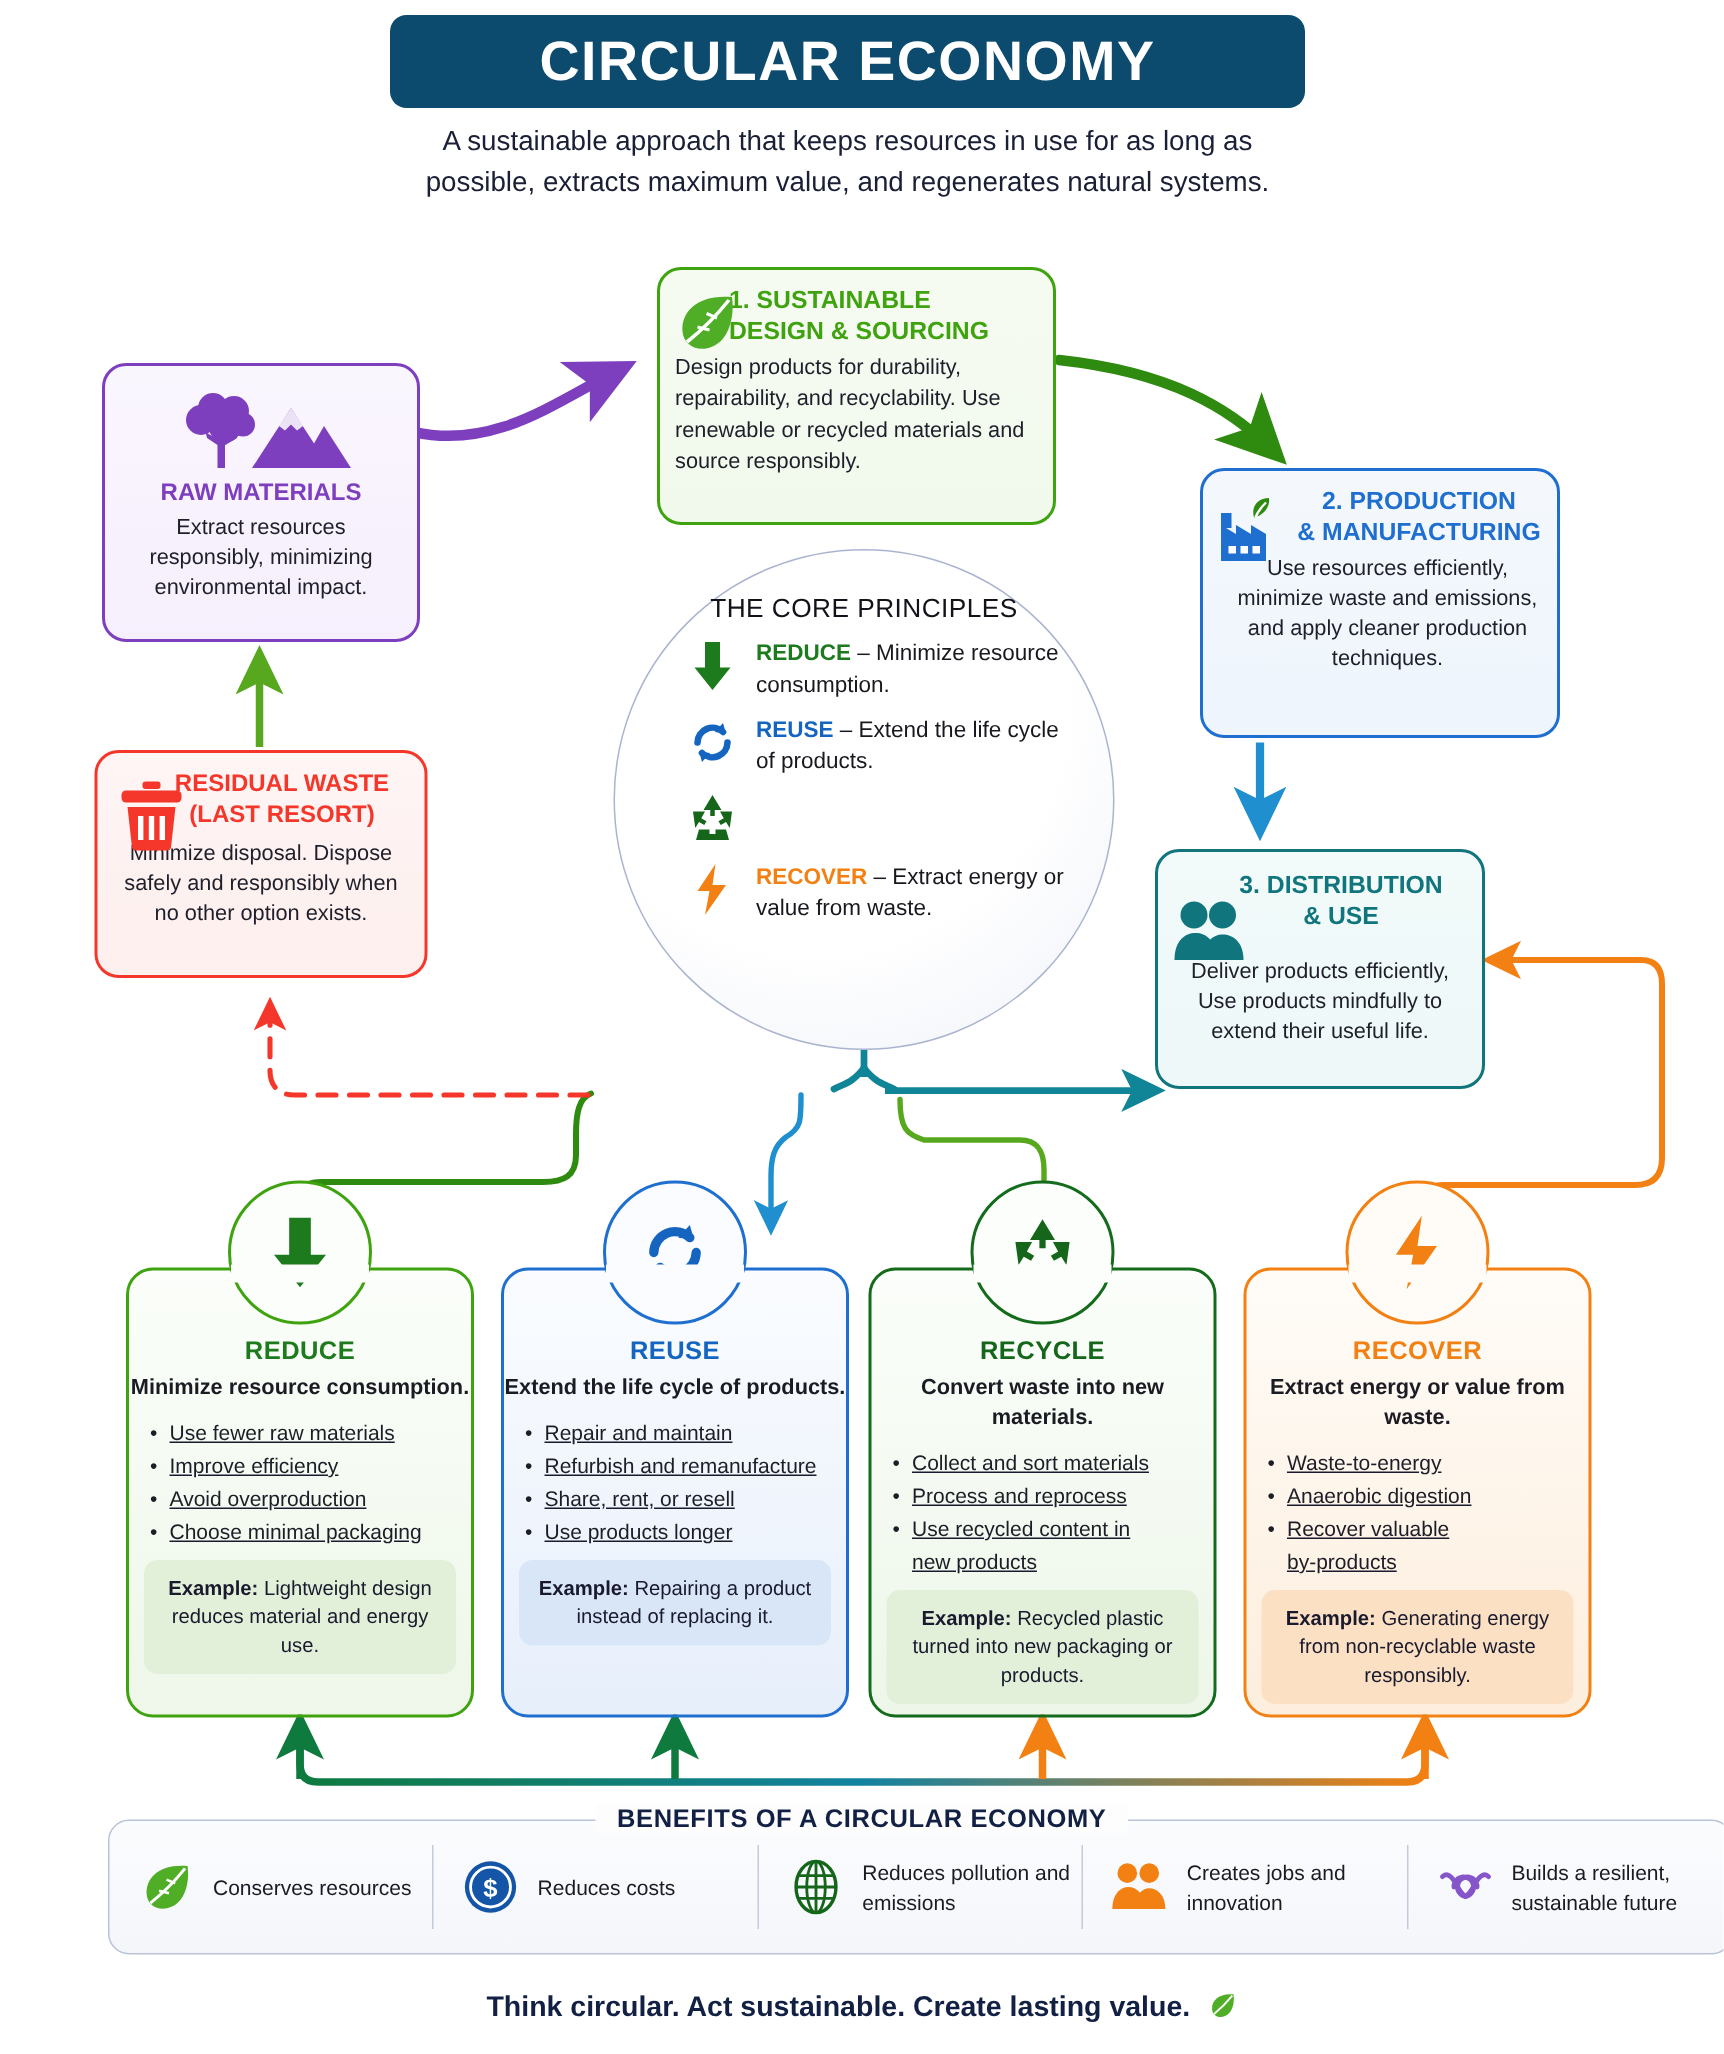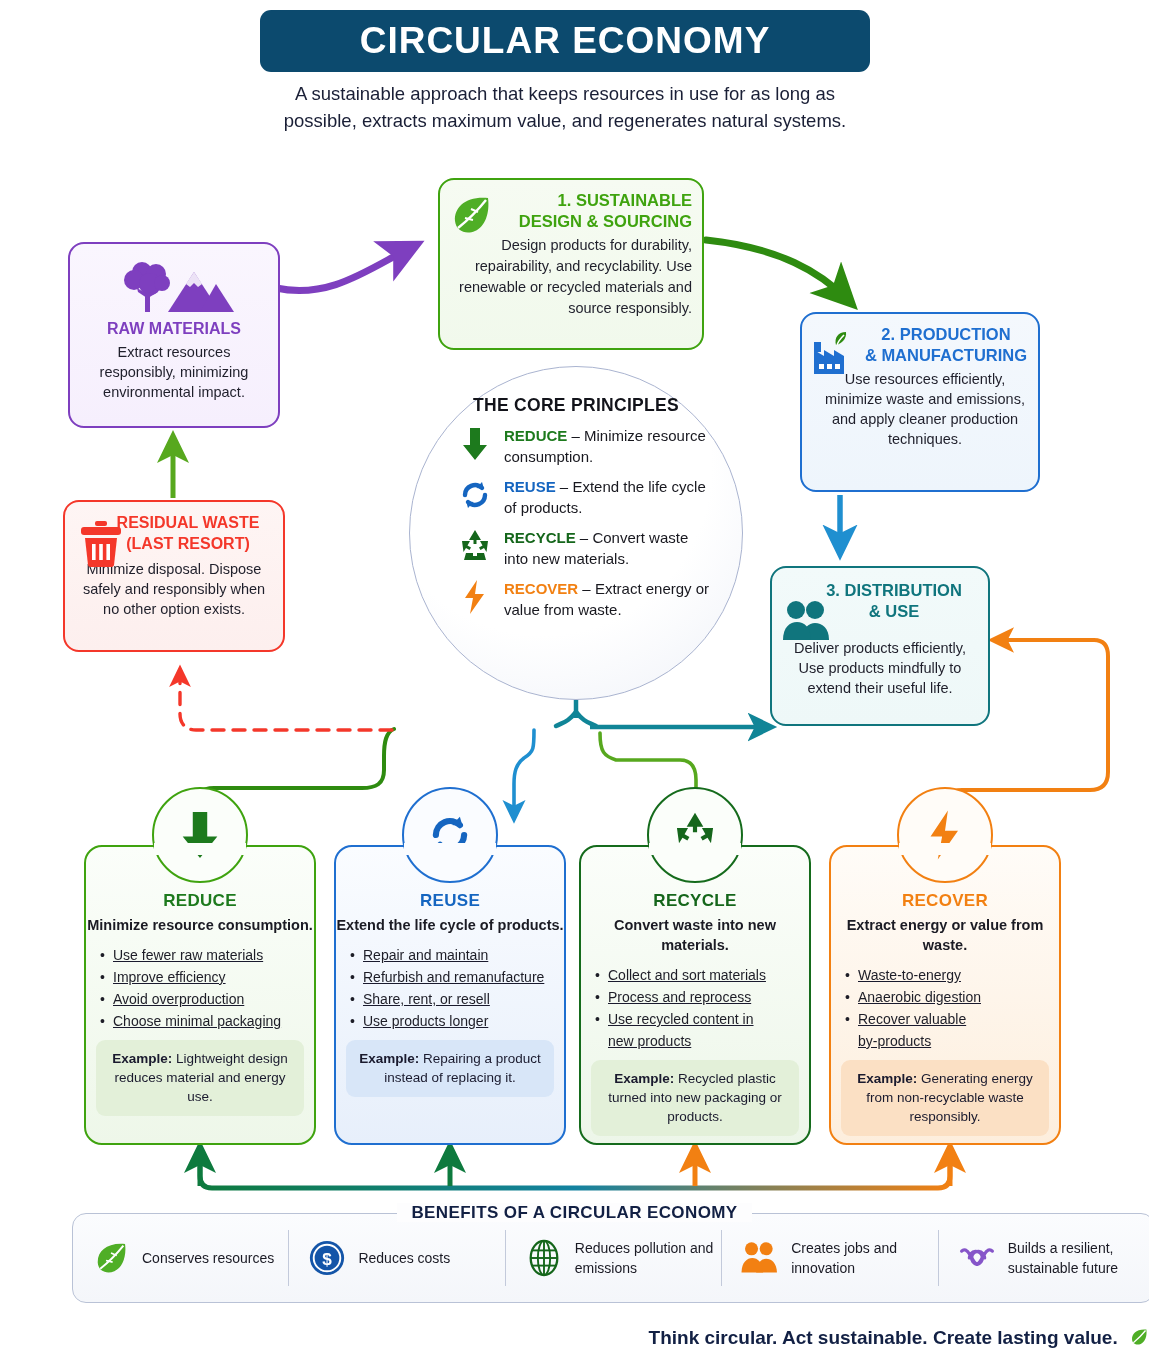--- a/index.html
+++ b/index.html
@@ -39,21 +39,21 @@
     left: 68px; top: 242px; width: 212px; height: 186px;
     border-color: #7E3FBF; background: linear-gradient(180deg,#faf6fe,#f6effd);
   }
   #raw-materials .hd { color: #7E3FBF; }
   .tree-ico { width: 124px; height: 58px; margin: 6px auto 2px; display:block; }
 
   
   #design {
     left: 438px; top: 178px; width: 266px; height: 172px;
     border-color: #3FA30F; background: linear-gradient(180deg,#f6fbf2,#f1f9ec);
-    text-align: right; padding-top: 10px;
+    text-align: left; padding-top: 10px;
   }
   #design .hd { color: #3FA30F; font-size: 16.5px; padding-left: 36px; }
   #design .bd { font-size: 14.5px; line-height: 21px; }
   #design .leaf-slot { position: absolute; left: 8px; top: 12px; }
 
   
   #production {
     left: 800px; top: 312px; width: 240px; height: 180px;
     border-color: #1F6FD0; background: linear-gradient(180deg,#f4f8fd,#eef5fc);
     padding-top: 10px;
@@ -82,21 +82,21 @@
   #residual .bd { margin-top: 5px; }
   #residual .bin-slot { position: absolute; left: 14px; top: 18px; }
 
   
   #core {
     position: absolute; left: 409px; top: 366px; width: 334px; height: 334px;
     border-radius: 50%; border: 1.6px solid #aab4d0;
     background: radial-gradient(circle at 40% 30%, #ffffff 55%, #eef1f8 100%);
   }
   #core .core-title {
-    text-align: center; font-size: 17.5px; font-weight: bold; margin-top: 28px;
+    text-align: center; font-size: 17.5px; font-weight: normal; margin-top: 28px;
     letter-spacing: .3px; color: #12131a;
   }
   .principle { display: flex; align-items: flex-start; gap: 10px; margin: 9px 0 0 46px; }
   .principle .pic { width: 38px; height: 38px; flex: 0 0 38px; display:flex; align-items:center; justify-content:center;}
   .principle .txt { font-size: 15px; line-height: 21px; color: #18181f; max-width: 208px; }
   .principle .kw { font-weight: bold; }
   .kw-reduce  { color: #1D7A1D; }
   .kw-reuse   { color: #1565C0; }
   .kw-recycle { color: #15661B; }
   .kw-recover { color: #F28012; }
@@ -153,21 +153,21 @@
     pointer-events: none;
   }
   #benefits-title span { background: #fdfdfe; padding: 0 14px; }
   .ben { flex: 1; display: flex; align-items: center; gap: 11px; padding-left: 18px;
          border-right: 1.4px solid #c3cadb; height: 56px; }
   .ben:last-child { border-right: none; }
   .ben .bi { width: 40px; flex: 0 0 40px; display:flex; align-items:center; justify-content:center; }
   .ben .bt { font-size: 14px; line-height: 20px; color: #1a1a24; }
 
   #tagline {
-    position: absolute; left: 0; right: 0; top: 1327px; text-align: right;
+    position: absolute; left: 0; right: 0; top: 1327px; text-align: center;
     font-size: 19px; font-weight: bold; color: #122044;
   }
   #tagline .lf { margin-left: 6px; vertical-align: -3px; }
 
   svg.layer { position: absolute; left: 0; top: 0; width: 1149px; height: 1369px;
               pointer-events: none; }
 </style>
 </head>
 <body>
 
@@ -360,21 +360,20 @@
             <path d="M18 1 L24 11 L19.5 11 L19.5 15 L16.5 15 L16.5 11 L12 11 Z"></path>
             <path d="M5 12 L13 12 L10.5 16.5 L14 18.5 L12.5 21 L9 19 L6.5 23 Z"></path>
             <path d="M31 12 L29.5 23 L27 19 L23.5 21 L22 18.5 L25.5 16.5 L23 12 Z"></path>
             <path d="M4 26 L14 26 L14 32 L4 32 Z" opacity="0"></path>
             <path d="M9 24 L16 24 L16 31 L7 31 Z"></path>
             <path d="M20 24 L27 24 L29 31 L20 31 Z"></path>
             <path d="M14 27 L22 27 L22 31 L14 31 Z"></path>
           </g>
         </svg>
       </span>
-      <span class="txt"><b class="kw kw-recycle">RECYCLE</b><span> – </span><span>Convert waste into new materials.</span></span>
     </div>
 
     <div class="principle">
       <span class="pic">
         <svg width="26" height="36" viewBox="0 0 26 36">
             <path d="M15 1 L3 19 h8 L8 35 L22 15 h-9 Z" fill="#F28012"></path>
           </svg>
       </span>
       <span class="txt"><b class="kw kw-recover">RECOVER</b><span> – </span><span>Extract energy or value from waste.</span></span>
     </div>

